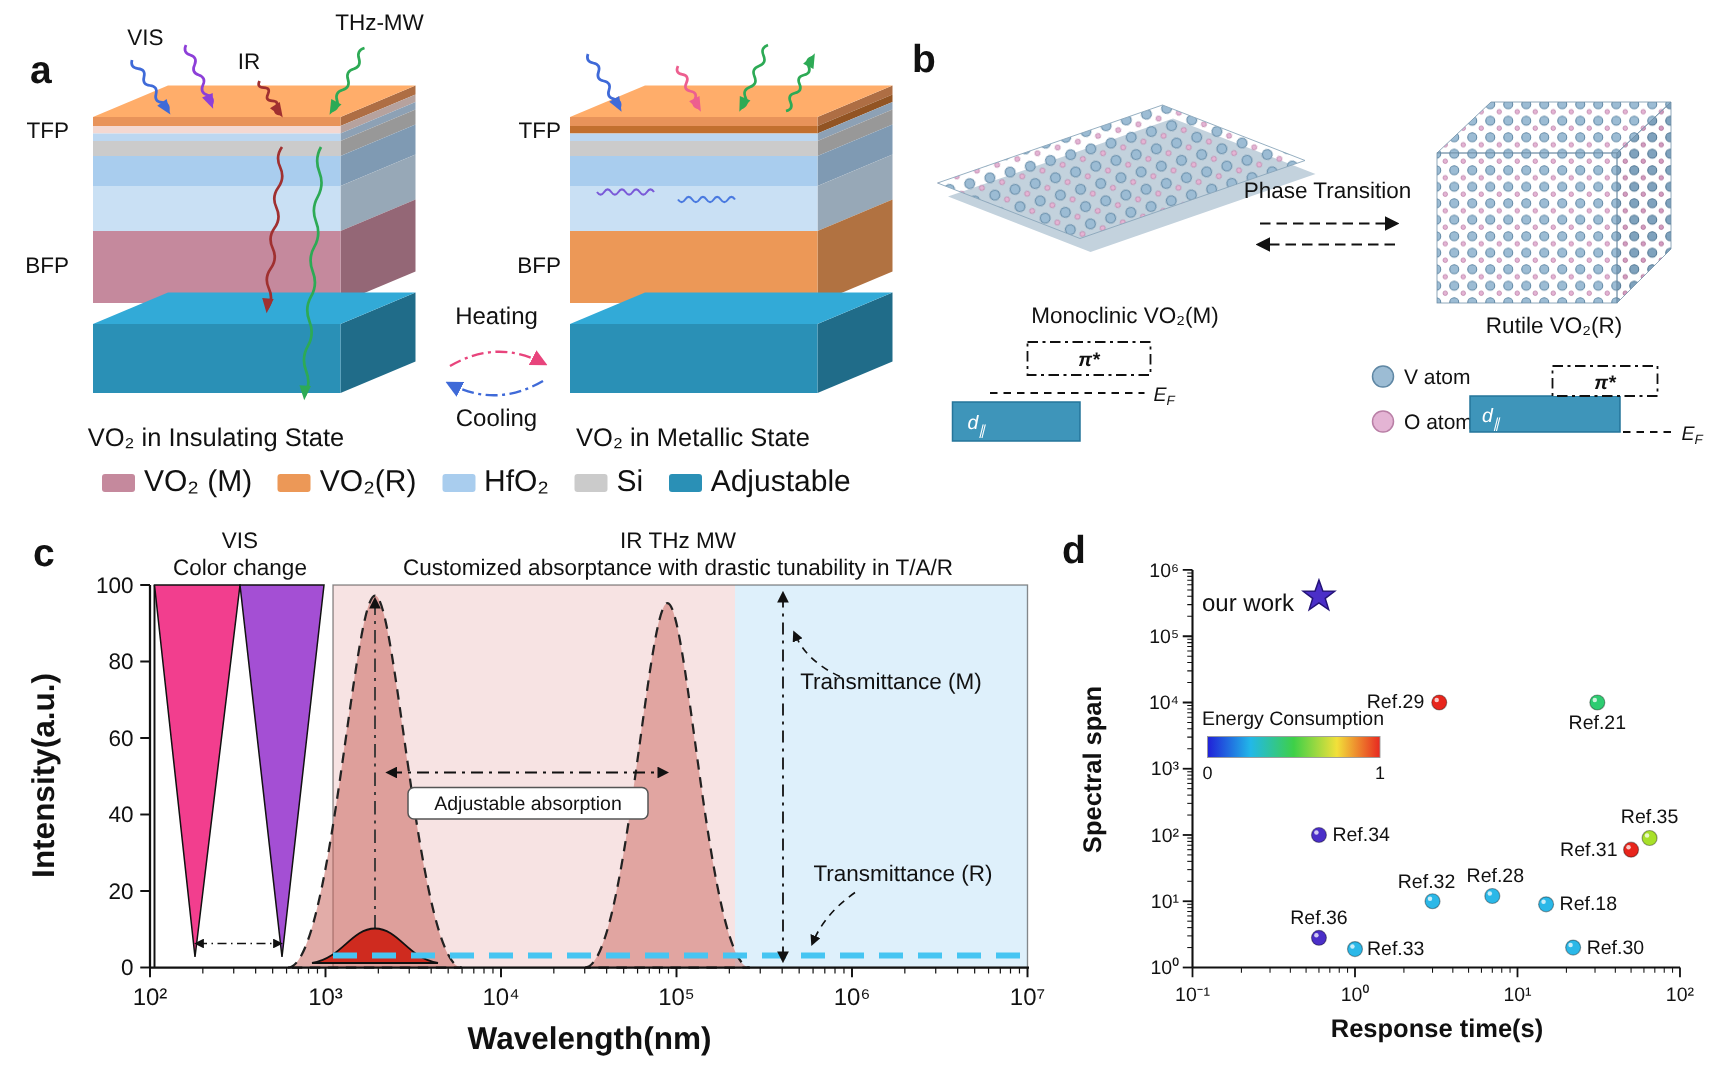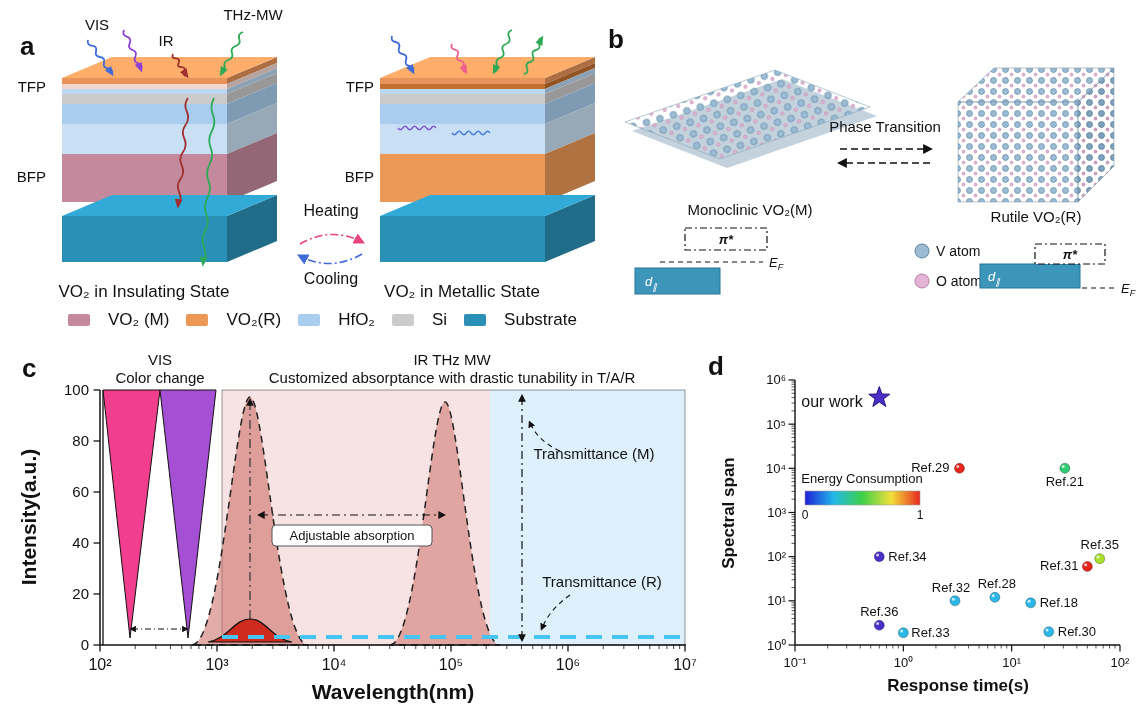--- a/index.html
+++ b/index.html
@@ -6,21 +6,21 @@
   html,body{background:#fff;color:#111;font-family:"Liberation Sans",sans-serif}
   .figure{position:relative;width:1142px;height:719px;background:#fff;overflow:hidden}
   .panel{position:absolute}
   #panel-a{left:0;top:0;width:600px;height:345px}
   #panel-b{left:600px;top:0;width:542px;height:345px}
   #panel-c{left:10px;top:345px;width:690px;height:374px}
   #panel-d{left:700px;top:345px;width:442px;height:374px}
   svg text{font-family:"Liberation Sans",sans-serif;fill:#111}
   .plabel{font-size:26px;font-weight:bold}
   .legend{position:absolute;left:68px;top:310px;display:flex;gap:17px;align-items:center}
-  .legend-item{display:flex;align-items:center;gap:18px;font-size:17px}
+  .legend-item{display:flex;align-items:center;gap:6px;font-size:20px}
   .swatch{display:inline-block;width:22px;height:12px;border-radius:2px}
 </style>
 </head>
 <body>
 
 <div class="figure">
 
   <div class="panel" id="panel-a">
     <svg id="svg-a" width="600" height="345" viewBox="0 0 600 345">
       <defs>
@@ -120,21 +120,21 @@
       <div class="legend-item">
         <span class="swatch" style="background: rgb(169, 205, 238);"></span>
         <span>HfO₂</span>
       </div>
       <div class="legend-item">
         <span class="swatch" style="background: rgb(203, 203, 203);"></span>
         <span>Si</span>
       </div>
       <div class="legend-item">
         <span class="swatch" style="background: rgb(42, 144, 182);"></span>
-        <span>Substrate</span>
+        <span>Adjustable</span>
       </div>
     </div>
   </div>
 
   <div class="panel" id="panel-b">
     <svg width="542" height="345" viewBox="0 0 542 345">
       <defs>
         <marker id="mPB" viewBox="0 0 10 10" refX="7" refY="5" markerWidth="7" markerHeight="7" orient="auto">
             <path d="M0,0 L10,5 L0,10 Z" fill="#111"></path>
           </marker>

